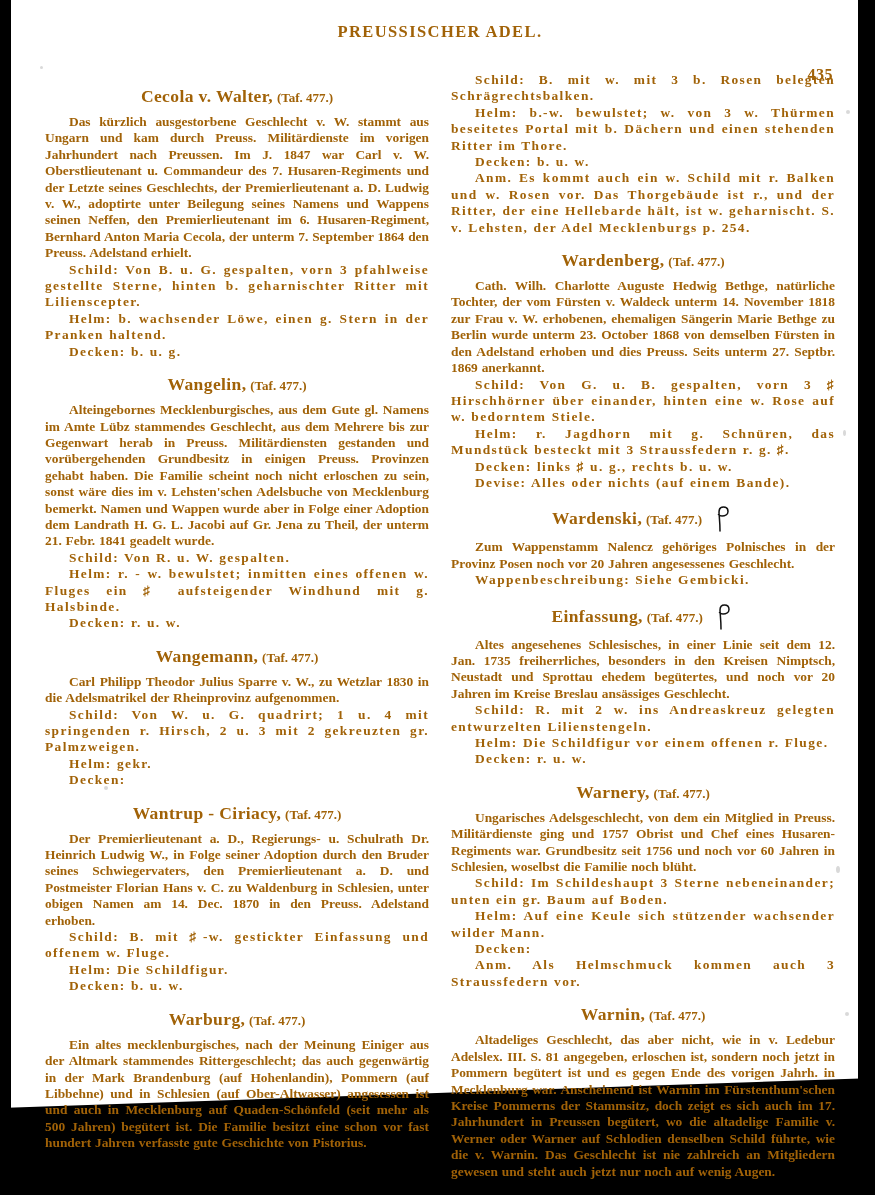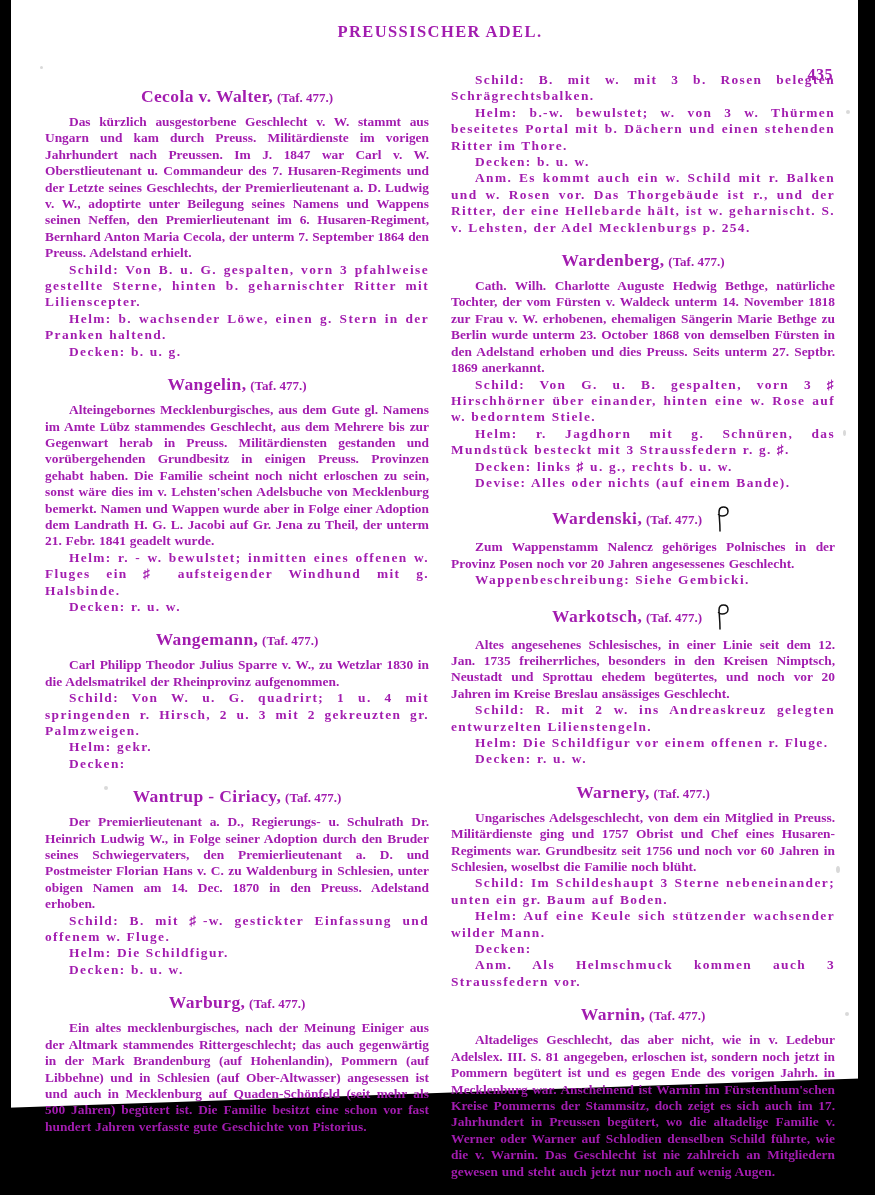--- a/index.html
+++ b/index.html
@@ -8,21 +8,21 @@
     padding: 0;
     background: #000;
   }
   #scan {
     position: relative;
     width: 875px;
     height: 1195px;
     background: #ffffff;
     overflow: hidden;
     font-family: "Liberation Serif", "DejaVu Serif", serif;
-    color: #a21caf;
+    color: #a16207;
   }
   
   .edge-left {
     position: absolute;
     left: 0; top: 0;
     width: 11px; height: 1195px;
     background: #000;
   }
   .edge-right {
     position: absolute;
@@ -182,20 +182,21 @@
           <p class="para hang lead-tight">Helm: b. wachsender Löwe, einen g. Stern in der Pranken haltend.</p>
           <p class="para hang lead-tight">Decken: b. u. g.</p>
         </div>
 
         <div>
           <div class="family-head">
             <span class="fname">Wangelin,</span>
             <span class="ftaf">(Taf. 477.)</span>
           </div>
           <p class="para indent">Alteingebornes Mecklenburgisches, aus dem Gute gl. Namens im Amte Lübz stammendes Geschlecht, aus dem Mehrere bis zur Gegenwart herab in Preuss. Militärdiensten gestanden und vorübergehenden Grundbesitz in einigen Preuss. Provinzen gehabt haben. Die Familie scheint noch nicht erloschen zu sein, sonst wäre dies im v. Lehsten'schen Adelsbuche von Mecklenburg bemerkt. Namen und Wappen wurde aber in Folge einer Adoption dem Landrath H. G. L. Jacobi auf Gr. Jena zu Theil, der unterm 21. Febr. 1841 geadelt wurde.</p>
+          <p class="para hang lead-tight">Schild: Von R. u. W. gespalten.</p>
           <p class="para hang lead-tight">Helm: r. - w. bewulstet; inmitten eines offenen w. Fluges ein ♯ aufsteigender Windhund mit g. Halsbinde.</p>
           <p class="para hang lead-tight">Decken: r. u. w.</p>
         </div>
 
         <div>
           <div class="family-head">
             <span class="fname">Wangemann,</span>
             <span class="ftaf">(Taf. 477.)</span>
           </div>
           <p class="para indent">Carl Philipp Theodor Julius Sparre v. W., zu Wetzlar 1830 in die Adelsmatrikel der Rheinprovinz aufgenommen.</p>
@@ -255,21 +256,21 @@
                 <path d="M6 25 C6 16 5 9 5 6 C5 2.5 7 1 9.5 1 C12.5 1 14 3 14 5.5 C14 8.5 11 10 8 10 C6.5 10 5.5 9.5 4.5 8.5" fill="none" stroke="#111" stroke-width="1.5" stroke-linecap="round"></path>
               </svg>
             </span>
           </div>
           <p class="para indent">Zum Wappenstamm Nalencz gehöriges Polnisches in der Provinz Posen noch vor 20 Jahren angesessenes Geschlecht.</p>
           <p class="para hang lead-tight">Wappenbeschreibung: Siehe Gembicki.</p>
         </div>
 
         <div>
           <div class="family-head">
-            <span class="fname">Warkotsch,</span>
+            <span class="fname">Einfassung,</span>
             <span class="ftaf">(Taf. 477.)</span>
             <span class="pen-mark">
               <svg width="20" height="26" viewBox="0 0 20 26">
                 <path d="M6 25 C6 16 5 9 5 6 C5 2.5 7 1 9.5 1 C12.5 1 14 3 14 5.5 C14 8.5 11 10 8 10 C6.5 10 5.5 9.5 4.5 8.5" fill="none" stroke="#111" stroke-width="1.5" stroke-linecap="round"></path>
               </svg>
             </span>
           </div>
           <p class="para indent">Altes angesehenes Schlesisches, in einer Linie seit dem 12. Jan. 1735 freiherrliches, besonders in den Kreisen Nimptsch, Neustadt und Sprottau ehedem begütertes, und noch vor 20 Jahren im Kreise Breslau ansässiges Geschlecht.</p>
           <p class="para hang lead-tight">Schild: R. mit 2 w. ins Andreaskreuz gelegten entwurzelten Lilienstengeln.</p>
           <p class="para hang lead-tight">Helm: Die Schildfigur vor einem offenen r. Fluge.</p>

